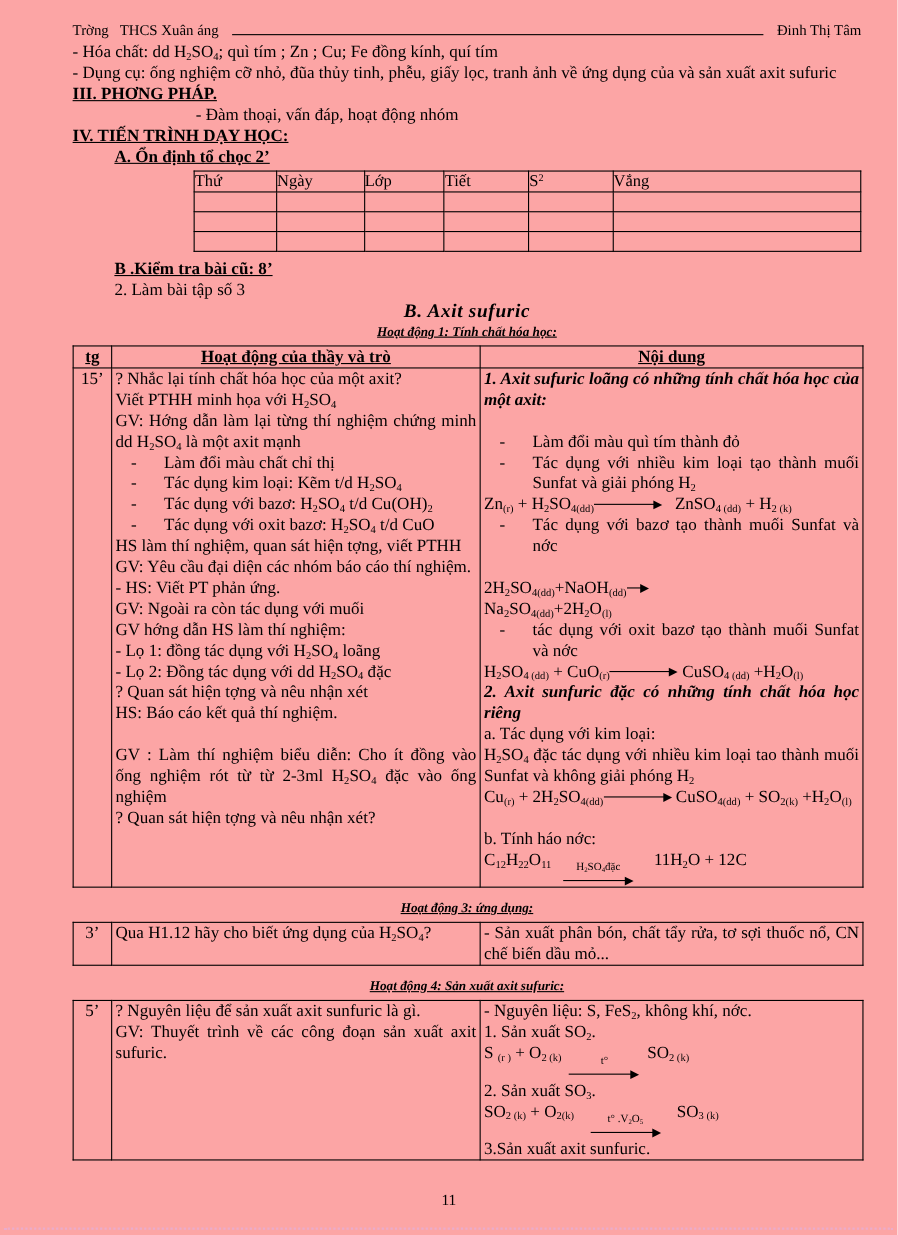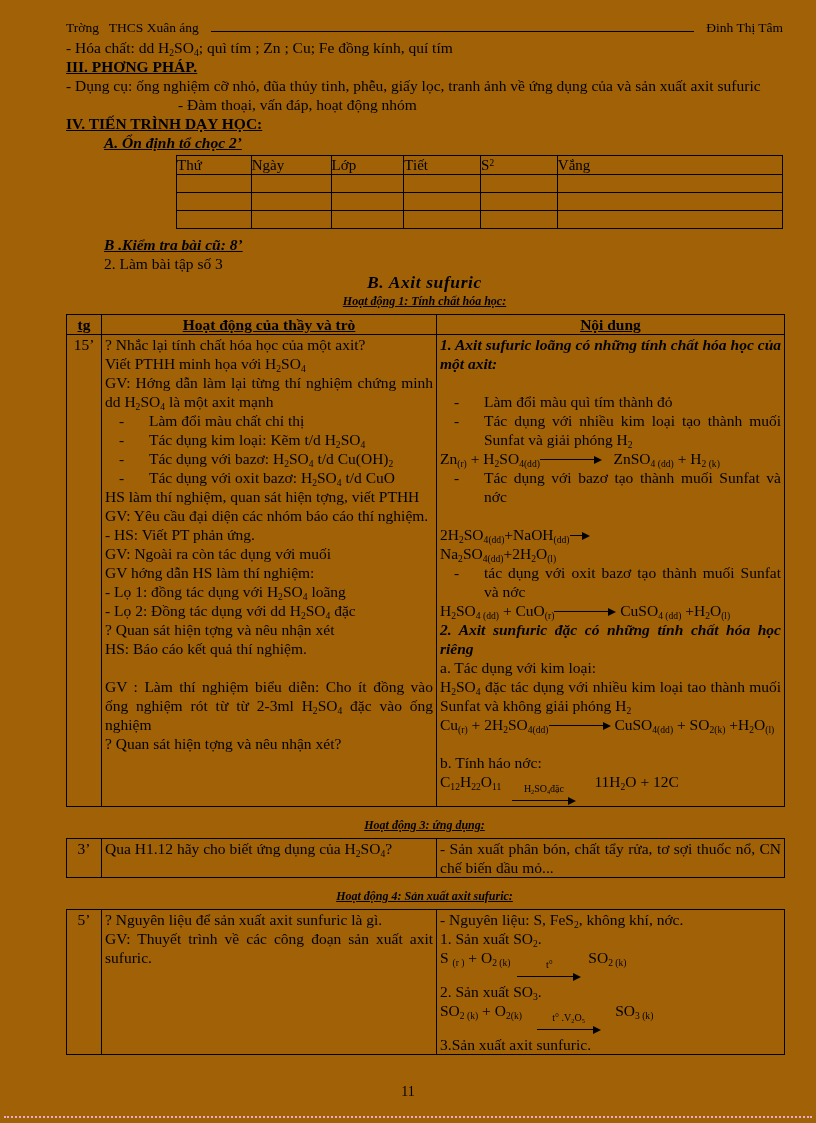--- a/index.html
+++ b/index.html
@@ -3,37 +3,37 @@
 <meta charset="utf-8">
 <style>
   html,body{margin:0;padding:0;background:#ffffff;}
   .page{
     position:relative;
     width:816px;height:1123px;
     box-sizing:border-box;
     padding:18px 33px 0 66px;
     font-family:"Liberation Serif","DejaVu Serif",serif;
     font-size:15.5px;line-height:19px;color:#000;
-    overflow:hidden;background:#a16207;
+    overflow:hidden;background:#fca5a5;
   }
   
   .hdr{display:flex;align-items:baseline;font-size:13.5px;margin-bottom:1px;}
   .hdr .school{white-space:pre;}
   .hline{flex:1;border-bottom:1.3px solid #000;margin:0 12px 3px 12px;}
   
   .ln{min-height:19px;}
   .j{text-align:justify;}
   .e{text-align:left;}
   .hi{font-weight:bold;font-style:italic;text-align:justify;}
   .blank{height:19px;}
   .b{display:flex;}
   .b .bdash{flex:none;width:44px;padding-left:14px;box-sizing:border-box;}
   .b .btxt{flex:1;text-align:justify;}
   .h2{font-weight:bold;text-decoration:underline;text-underline-offset:1px;}
-  .h3{font-weight:bold;text-decoration:underline;margin-left:38px;text-underline-offset:1px;font-style:italic;}
+  .h3{font-weight:bold;text-decoration:underline;margin-left:38px;text-underline-offset:1px;}
   .ind{padding-left:112px;}
   .center{text-align:center;}
   .lesson-title{font-weight:bold;font-style:italic;font-size:17.5px;letter-spacing:.6px;}
   .acthead{text-align:center;font-weight:bold;font-style:italic;text-decoration:underline;
            font-size:12px;margin-top:9px;margin-bottom:3px;text-underline-offset:1px;}
   
   .att{border-collapse:collapse;margin:3px 0 6px 110px;table-layout:fixed;}
   .att td{border:1.3px solid #000;text-align:left;padding:0;font-size:15px;line-height:18px;height:18px;}
   .att tr.empty td{height:17px;}
   
@@ -63,23 +63,23 @@
 
 <div class="page">
 
   <div class="hdr">
     <span class="school">Trờng   THCS Xuân áng</span>
     <span class="hline"></span>
     <span>Đinh Thị Tâm</span>
   </div>
 
   <div class="ln j">- Hóa chất:  dd H<sub>2</sub>SO<sub>4</sub>; quì tím ; Zn ;  Cu;  Fe đồng   kính, quí tím</div>
+  <div class="ln j">- Dụng cụ: ống nghiệm cỡ nhỏ, đũa thủy tinh, phễu, giấy lọc, tranh ảnh  về ứng dụng của và sản xuất axit sufuric</div>
+
   <div class="ln h2">III. PHƠNG    PHÁP.</div>
-
-  <div class="ln j">- Dụng cụ: ống nghiệm cỡ nhỏ, đũa thủy tinh, phễu, giấy lọc, tranh ảnh  về ứng dụng của và sản xuất axit sufuric</div>
   <div class="ln ind">- Đàm thoại, vấn đáp, hoạt động nhóm</div>
 
   <div class="ln h2">IV. TIẾN TRÌNH DẠY  HỌC:</div>
   <div class="ln h3">A.  Ổn định tổ chọc 2’</div>
 
   <table class="att">
     <colgroup>
         <col style="width:75px">
         <col style="width:80px">
         <col style="width:73px">

